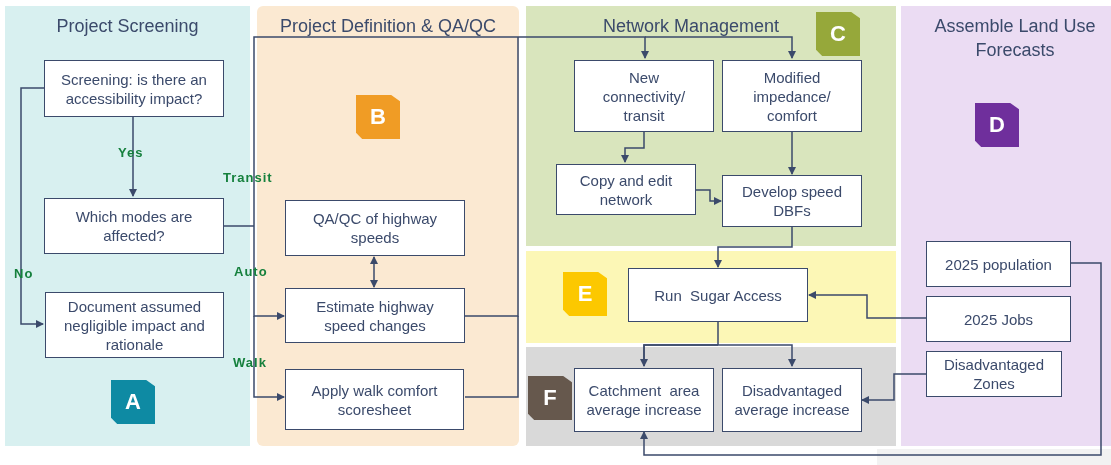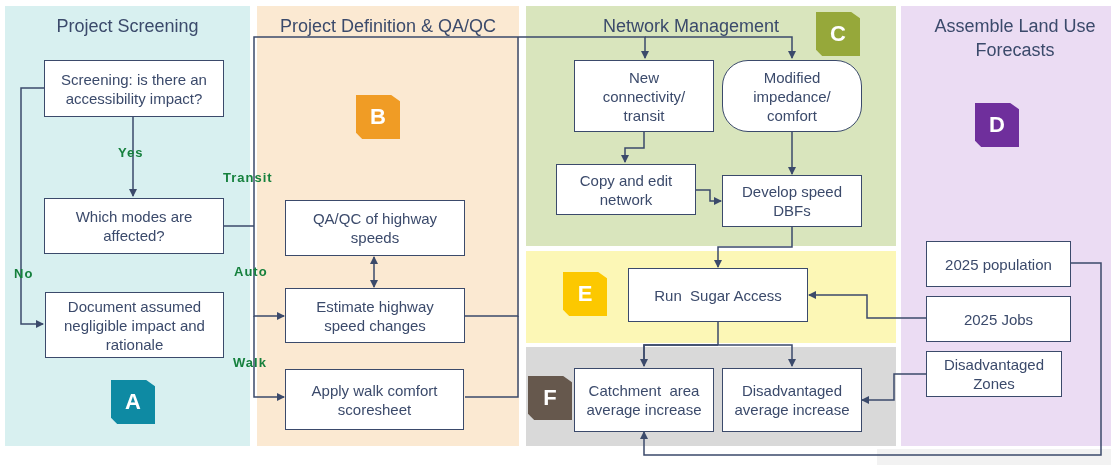--- a/index.html
+++ b/index.html
@@ -16,21 +16,21 @@
            clip-path: polygon(0 0, 80% 0, 100% 14%, 100% 100%, 14% 100%, 0 86%); }
   .lbl { position: absolute; color: #15803d; font-weight: bold; font-size: 13px; letter-spacing: 1px; }
   svg.connectors { position: absolute; left: 0; top: 0; pointer-events: none; }
 </style>
 </head>
 <body>
 
 <div class="panel" style="left:5px;top:6px;width:245px;height:440px;background:#d8f0f0;">
   <div class="panel-title" style="top:8px;">Project Screening</div>
 </div>
-<div class="panel" style="left:257px;top:6px;width:262px;height:440px;background:#fbe9d2;">
+<div class="panel" style="left:257px;top:6px;width:262px;height:440px;background:#fbe9d2;border-radius:6px;">
   <div class="panel-title" style="top:8px;">Project Definition &amp; QA/QC</div>
 </div>
 <div class="panel" style="left:526px;top:6px;width:370px;height:240px;background:#d9e5bd;">
   <div class="panel-title" style="top:8px;left:0;right:40px;">Network Management</div>
 </div>
 <div class="panel" style="left:526px;top:251px;width:370px;height:92px;background:#fcf7b6;"></div>
 <div class="panel" style="left:526px;top:347px;width:370px;height:99px;background:#d9d9d9;"></div>
 <div class="panel" style="left:901px;top:6px;width:228px;height:440px;background:#ebdcf3;">
   <div class="panel-title" style="top:8px;padding:0 12px;">Assemble Land Use Forecasts</div>
 </div>
@@ -89,21 +89,21 @@
 
 <div class="box" style="left:44px;top:60px;width:180px;height:57px;">Screening: is there an accessibility impact?</div>
 <div class="box" style="left:44px;top:198px;width:180px;height:56px;padding:2px 22px;">Which modes are affected?</div>
 <div class="box" style="left:45px;top:292px;width:179px;height:66px;">Document assumed negligible impact and rationale</div>
 
 <div class="box" style="left:285px;top:200px;width:180px;height:56px;padding:2px 18px;">QA/QC of highway speeds</div>
 <div class="box" style="left:285px;top:288px;width:180px;height:55px;padding:2px 22px;">Estimate highway speed changes</div>
 <div class="box" style="left:285px;top:369px;width:179px;height:61px;">Apply walk comfort scoresheet</div>
 
 <div class="box" style="left:574px;top:60px;width:140px;height:72px;padding:2px 16px;">New connectivity/ transit</div>
-<div class="box" style="left:722px;top:60px;width:140px;height:72px;padding:2px 22px;border-radius:26px;">Modified impedance/ comfort</div>
+<div class="box" style="left:722px;top:60px;width:140px;height:72px;padding:2px 22px;">Modified impedance/ comfort</div>
 <div class="box" style="left:556px;top:164px;width:140px;height:51px;padding:2px 12px;">Copy and edit network</div>
 <div class="box" style="left:722px;top:175px;width:140px;height:52px;padding:2px 12px;">Develop speed DBFs</div>
 
 <div class="box" style="left:628px;top:268px;width:180px;height:54px;white-space:pre;">Run  Sugar Access</div>
 
 <div class="box" style="left:574px;top:368px;width:140px;height:64px;white-space:pre-wrap;padding:2px 8px;">Catchment  area average increase</div>
 <div class="box" style="left:722px;top:368px;width:140px;height:64px;">Disadvantaged average increase</div>
 
 <div class="box" style="left:926px;top:241px;width:145px;height:46px;">2025 population</div>
 <div class="box" style="left:926px;top:296px;width:145px;height:46px;">2025 Jobs</div>

